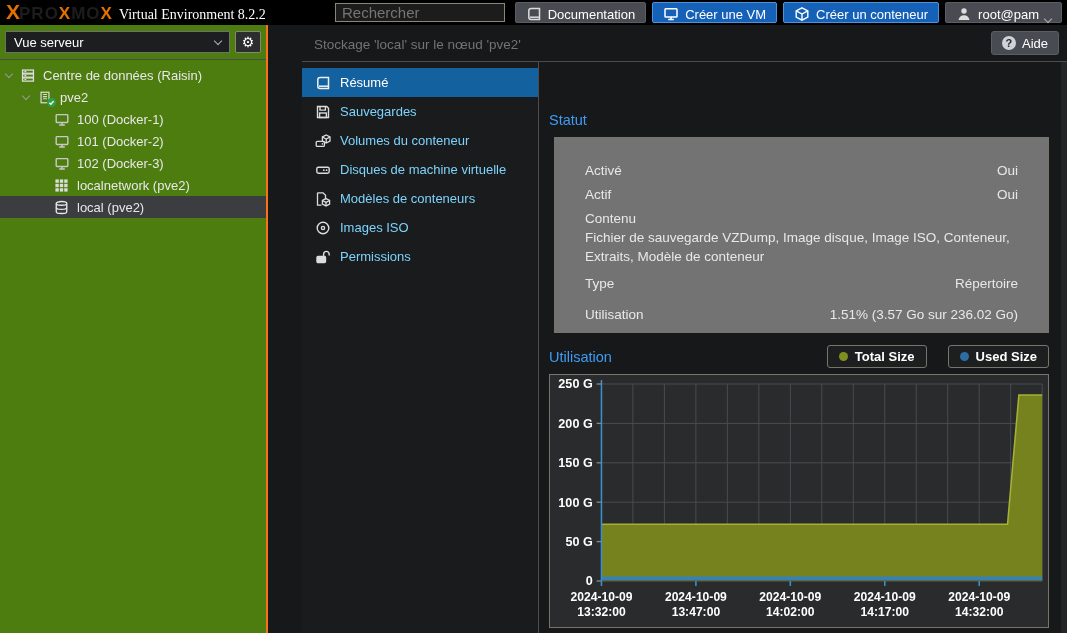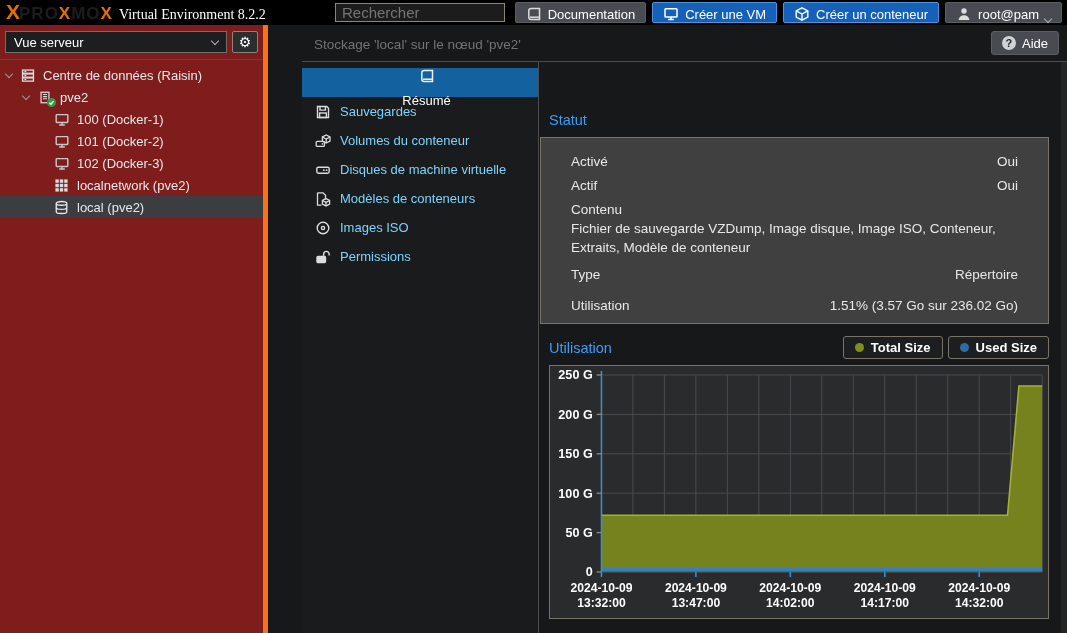--- a/index.html
+++ b/index.html
@@ -14,21 +14,21 @@
   .logo-word { font-weight:bold; font-size:17px; letter-spacing:1px; color:#1d1d1d; }
   .logo-word .accent { color:#e57000; }
   .version { color:#ffffff; font-size:14px; margin-left:6px;font-family:Liberation Serif, serif; }
   .search-box { position:absolute; left:335px; top:3px; width:170px; height:19px; background:#1c1c1c; border:1px solid #8b8575; color:#8a8a8a; font-size:15px; padding:0 6px; }
   .tb-right { position:absolute; right:5px; top:2px; display:flex; gap:6px; }
   .tb-btn { height:21px; display:flex; align-items:flex-end; gap:6px; padding:0 10px; border-radius:2px; font-size:13px; color:#ffffff; cursor:pointer; background:#484c52; border:1px solid #5a5e64; }
   .tb-btn.blue { background:#1561b8; border:1px solid #4e93d8; }
   .chev { width:6px; height:6px; border-right:1.5px solid #aeb2b8; border-bottom:1.5px solid #aeb2b8; transform:rotate(45deg); margin-top:-3px; display:inline-block; }
 
   
-  .sidebar { position:absolute; left:0; top:25px; width:268px; bottom:0; background:#7f1d1d; border-right:5px solid #f97316; }
+  .sidebar { position:absolute; left:0; top:25px; width:268px; bottom:0; background:#4d7c0f; border-right:2px solid #f97316; }
   .view-row { height:34px; display:flex; align-items:center; padding:0 5px; gap:5px; }
   .combo { flex:1; height:22px; background:#1d1e20; border:1px solid #6f6f6f; display:flex; align-items:center; padding:0 8px; color:#fff; cursor:pointer; }
   .combo .chev { margin-left:auto; }
   .gear-btn { width:26px; height:22px; background:#2c2d2f; border:1px solid #8b8575; border-radius:2px; color:#fff; font-size:14px; display:flex; align-items:center; justify-content:center; cursor:pointer; }
   .tree { border-top:1px solid #4c4c4c; padding-top:4px; }
   .trow { height:22px; display:flex; align-items:center; gap:7px; color:#e8e8e8; cursor:pointer; white-space:nowrap; }
   .trow.selected { background:#3b3d40; }
   .tcaret { width:6px; height:6px; border-right:1.3px solid #9a9a9a; border-bottom:1.3px solid #9a9a9a; transform:rotate(45deg); margin-top:-3px; flex:none; }
   .ticon { width:17px; height:16px; flex:none; display:flex; align-items:center; justify-content:center; position:relative; }
   .badge-ok { position:absolute; right:-3px; bottom:-2px; width:9px; height:9px; background:#2f9e44; border-radius:50%; display:flex; align-items:center; justify-content:center; }
@@ -36,42 +36,42 @@
   
   .right { position:absolute; left:302px; top:25px; right:0; bottom:0; }
   .content-header { position:absolute; left:0; top:0; right:0; height:37px; border-bottom:1px solid #4c4c4c; background:#17181a; }
   .content-title { position:absolute; left:12px; top:12px; color:#737373; font-size:13.5px; }
   .help-btn { position:absolute; right:8px; top:6px; height:24px; display:flex; align-items:center; gap:6px; padding:0 10px; background:#484c52; border:1px solid #5a5e64; border-radius:3px; color:#fff; cursor:pointer; }
   .qmark { width:14px; height:14px; border-radius:50%; background:#cfd2d6; color:#26282b; font-weight:bold; font-size:11px; display:flex; align-items:center; justify-content:center; }
 
   
   .menu { position:absolute; left:0; top:37px; width:237px; bottom:0; background:#1a1b1d; border-right:1px solid #4c4c4c; padding-top:6px; }
   .mitem { height:29px; display:flex; align-items:center; gap:9px; padding:0 0 0 13px; color:#7dd3fc; cursor:pointer; font-size:13px; white-space:nowrap; }
-  .mitem.selected { background:#14619f; color:#fff;flex-direction:column; }
+  .mitem.selected { background:#14619f; color:#fff; }
   .micon { width:16px; height:16px; flex:none; }
 
   
   .main { position:absolute; left:238px; top:37px; right:0; bottom:0; background:#17181a; }
   .main-toolbar { position:absolute; left:0; top:0; right:0; height:35px; border-bottom:1px solid #46443f; }
   .time-combo { position:absolute; right:12px; top:5px; width:168px; height:24px; background:#1d1e20; border:1px solid #8b8575; display:flex; align-items:center; padding:0 8px; color:#fff; cursor:pointer; }
   .time-combo .chev { margin-left:auto; }
   .scroll-track { position:absolute; right:0; top:0; width:6px; bottom:0; background:#242526; }
 
   .panel-title { color:#3f9cf5; font-size:14.5px; margin:14px 0 9px 9px; }
-  .status-panel { margin:0 12px 0 0; border:1px solid #79746a; background:#404040; padding:12px 30px 5px 30px; }
+  .status-panel { margin:0 12px 0 14px; border:1px solid #79746a; background:#737373; padding:21px 30px 5px 30px; }
   .srow { display:flex; line-height:24px; font-size:13.5px; }
   .srow .skey { flex:1; }
   .srow .sval { text-align:right; }
   .sblock { line-height:19px; font-size:13.5px; margin:2px 0 6px 0; }
   .sblock .sval-block { max-width:470px; }
   .mt6 { margin-top:7px; }
 
   .usage-header { display:flex; align-items:center; margin:12px 12px 6px 9px; }
   .usage-header .panel-title { margin:0; }
-  .legend-group { margin-left:auto; display:flex; gap:5px; }
+  .legend-group { margin-left:auto; display:flex; gap:21px; }
   .legend-btn { display:flex; align-items:center; gap:7px; border:1px solid #79746a; border-radius:3px; background:#1d1e20; padding:3px 11px; color:#fff; font-size:13px; font-weight:bold; cursor:pointer; }
   .ldot { width:9px; height:9px; border-radius:50%; display:inline-block; }
 
   .chart-box { margin:0 12px 0 9px; border:1px solid #79746a; background:#2a2b2c; height:254px; }
   .chart-box svg { display:block; width:100%; height:100%; }
 </style>
 </head>
 <body>
 
 <div id="screen">

